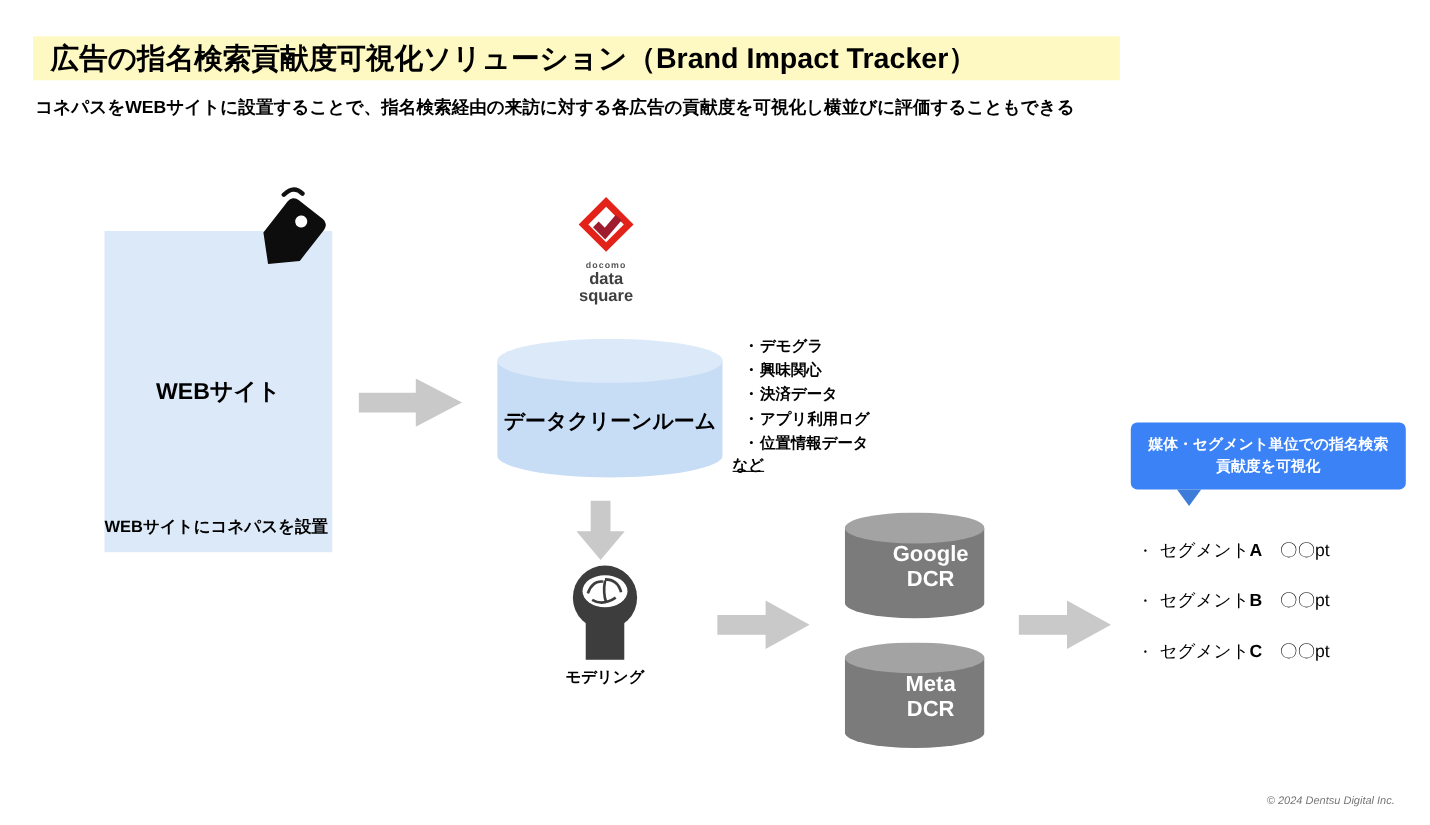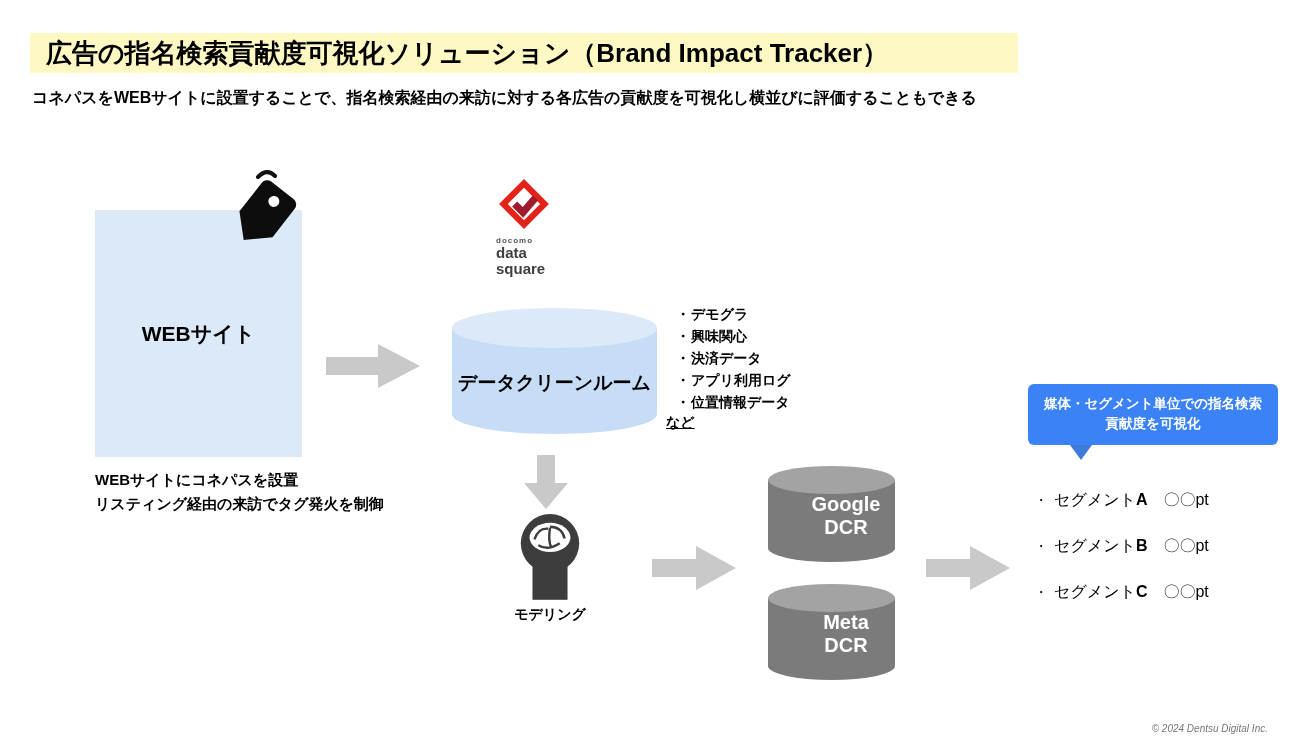--- a/index.html
+++ b/index.html
@@ -16,41 +16,41 @@
     padding-left:16px; box-sizing:border-box;
   }
   .title-text { font-size:26px; font-weight:700; color:#000; white-space:nowrap; }
   .subtitle {
     position:absolute; left:32px; top:88px; margin:0;
     font-size:16px; font-weight:700; white-space:nowrap;
   }
 
   
   .web-box {
-    position:absolute; left:95px; top:210px; width:207px; height:247px;
+    position:absolute; left:95px; top:210px; width:207px; height:292px;
     background:#dce9f8; display:flex; align-items:center; justify-content:center;
   }
   .web-box-label { font-size:21px; font-weight:700; }
   .tag-icon { position:absolute; left:224px; top:170px; width:80px; height:86px; }
   .tag-icon svg { width:100%; height:100%; }
   .web-caption {
     position:absolute; left:95px; top:468px;
     font-size:15px; font-weight:700; line-height:24px;
   }
 
   
   .arrow { position:absolute; }
   .arrow svg { width:100%; height:100%; display:block; }
   .arrow-1 { left:326px; top:344px; width:94px; height:44px; }
   .arrow-down { left:524px; top:455px; width:44px; height:54px; }
   .arrow-2 { left:652px; top:546px; width:84px; height:44px; }
   .arrow-3 { left:926px; top:546px; width:84px; height:44px; }
 
   
-  .logo { position:absolute; left:496px; top:176px; width:110px; }
+  .logo { position:absolute; left:496px; top:176px; width:110px; text-align:center; }
   .logo svg { width:56px; height:56px; }
   .logo-brand { font-size:8px; font-weight:700; color:#555; letter-spacing:1px; line-height:9px; }
   .logo-word { font-size:15px; font-weight:700; color:#3f3f3f; line-height:16px; }
 
   
   .cylinder-blue { position:absolute; left:452px; top:308px; width:205px; height:128px; }
   .cylinder-blue svg { width:100%; height:100%; display:block; }
   .cylinder-blue .cyl-label {
     position:absolute; left:-10px; right:-10px; top:62px; text-align:center;
     font-size:19px; font-weight:700;
@@ -120,21 +120,20 @@
     <svg viewBox="0 0 80 86">
       <path d="M34 7 q9 -9 17 -1" stroke="#111" stroke-width="4" fill="none" stroke-linecap="round"></path>
       <g transform="rotate(38 40 44)">
         <path d="M26 14 h28 a7 7 0 0 1 7 7 v36 l-21 20 -21 -20 v-36 a7 7 0 0 1 7 -7 z" fill="#0d0d0d"></path>
         <circle cx="40" cy="28" r="5.5" fill="#ffffff"></circle>
       </g>
     </svg>
   </span>
   <div class="web-caption">
     <div>WEBサイトにコネパスを設置</div>
-    <div>リスティング経由の来訪でタグ発火を制御</div>
   </div>
 
   <span class="arrow arrow-1">
     <svg viewBox="0 0 94 44">
         <polygon points="0,13 52,13 52,0 94,22 52,44 52,31 0,31" fill="#c9c9c9"></polygon>
       </svg>
   </span>
 
   <div class="logo">
     <span>

